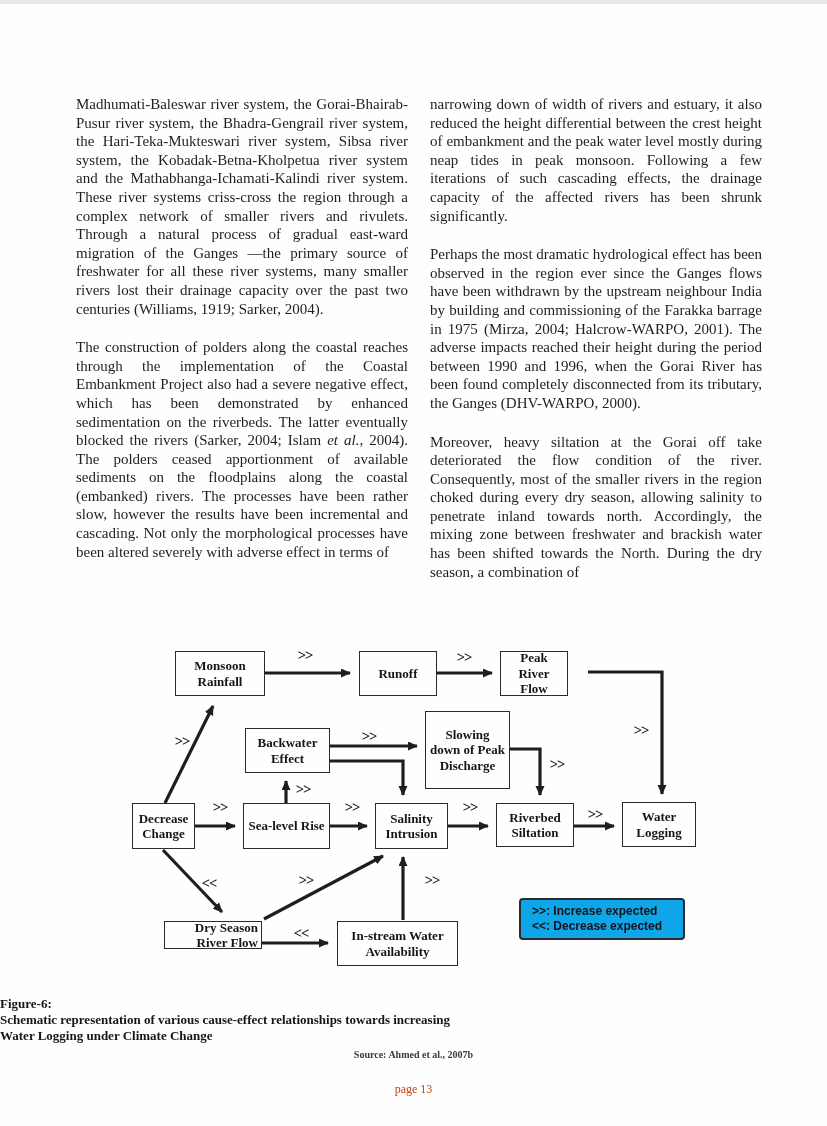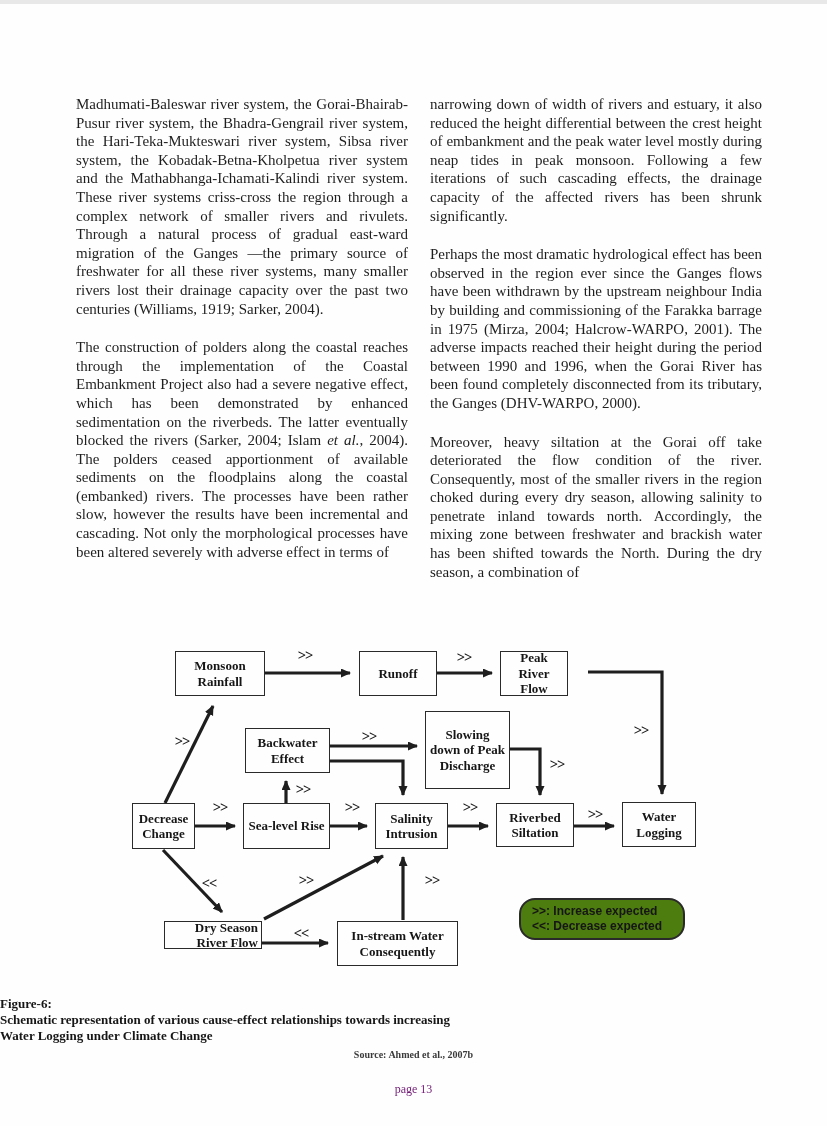--- a/index.html
+++ b/index.html
@@ -54,22 +54,22 @@
   .elbl {
     position:absolute;
     transform:translate(-50%,-50%);
     font-weight:bold; font-size:14.5px;
     letter-spacing:-1px;
     color:#161616;
     white-space:nowrap;
   }
   .legend {
     position:absolute; left:519px; top:894px; width:166px; height:42px;
-    border:2px solid #2a2a2a; border-radius:16px;
-    background:#4d7c0f;
+    border:2px solid #2a2a2a; border-radius:4px;
+    background:#0ea5e9;
     display:flex; flex-direction:column; justify-content:center;
     padding-left:11px;
     font-family:"Liberation Sans", sans-serif;
     font-weight:bold; font-size:12px; line-height:15px;
     color:#161616;
   }
   
   .caption {
     position:absolute; left:0; right:0; top:992px;
     text-align:left;
@@ -78,21 +78,21 @@
   }
   .source-line {
     position:absolute; left:0; right:0; top:1045px;
     text-align:center;
     font-weight:bold;
     font-size:10px; color:#3a3a3a;
   }
   .page-number {
     position:absolute; left:0; right:0; top:1078px;
     text-align:center;
-    font-size:12px; color:#701a75;
+    font-size:12px; color:#c2410c;
   }
 </style>
 </head>
 <body>
 
 <div class="page">
 
   <div class="text-columns">
     <div class="col">
       <p>Madhumati-Baleswar river system, the Gorai-Bhairab-Pusur river system, the Bhadra-Gengrail river system, the Hari-Teka-Mukteswari river system, Sibsa river system, the Kobadak-Betna-Kholpetua river system and the Mathabhanga-Ichamati-Kalindi river system. These river systems criss-cross the region through a complex network of smaller rivers and rivulets. Through a natural process of gradual east-ward migration of the Ganges —the primary source of freshwater for all these river systems, many smaller rivers lost their drainage capacity over the past two centuries (Williams, 1919; Sarker, 2004).</p>
@@ -137,21 +137,21 @@
     <div class="node n-runoff">Runoff</div>
     <div class="node n-peak">Peak River Flow</div>
     <div class="node n-backwater">Backwater Effect</div>
     <div class="node n-slowing">Slowing down of Peak Discharge</div>
     <div class="node n-climate">Decrease Change</div>
     <div class="node n-sealevel">Sea-level Rise</div>
     <div class="node n-salinity">Salinity Intrusion</div>
     <div class="node n-riverbed">Riverbed Siltation</div>
     <div class="node n-water">Water Logging</div>
     <div class="node n-dryseason">Dry Season River Flow</div>
-    <div class="node n-instream">In-stream Water Consequently</div>
+    <div class="node n-instream">In-stream Water Availability</div>
 
     <span class="elbl" style="left:305px; top:651px;">&gt;&gt;</span>
     <span class="elbl" style="left:464px; top:653px;">&gt;&gt;</span>
     <span class="elbl" style="left:641px; top:726px;">&gt;&gt;</span>
     <span class="elbl" style="left:182px; top:737px;">&gt;&gt;</span>
     <span class="elbl" style="left:369px; top:732px;">&gt;&gt;</span>
     <span class="elbl" style="left:303px; top:785px;">&gt;&gt;</span>
     <span class="elbl" style="left:220px; top:803px;">&gt;&gt;</span>
     <span class="elbl" style="left:352px; top:803px;">&gt;&gt;</span>
     <span class="elbl" style="left:470px; top:803px;">&gt;&gt;</span>

